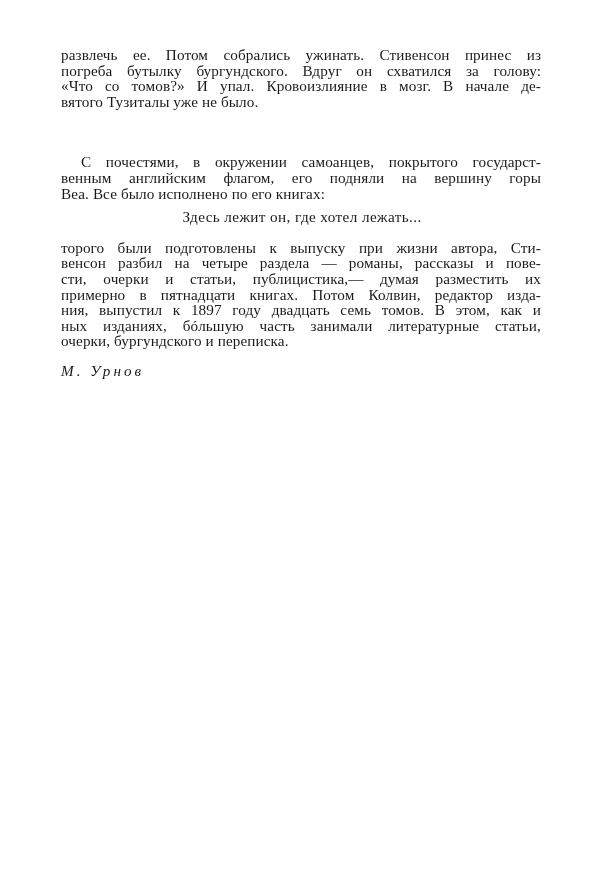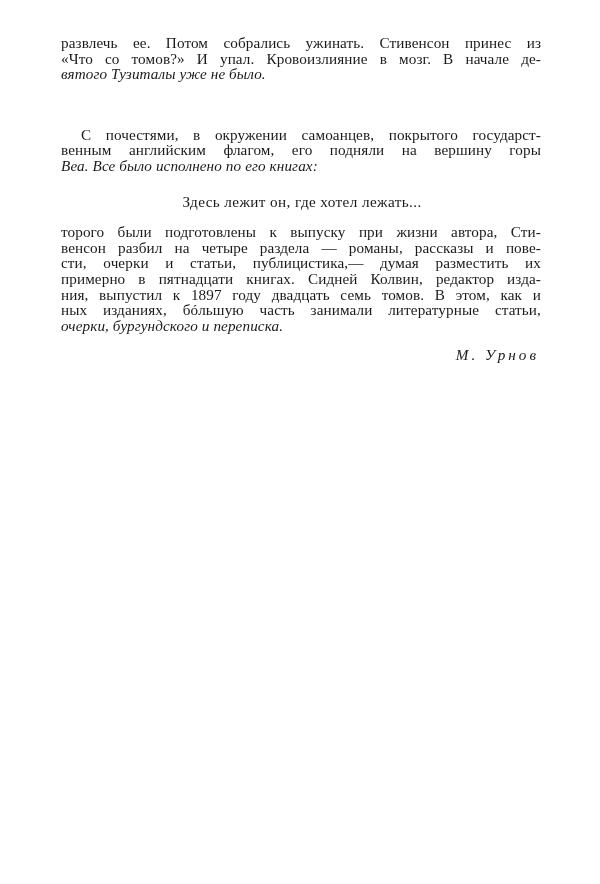--- a/index.html
+++ b/index.html
@@ -11,88 +11,88 @@
       width: 600px;
       height: 884px;
       position: relative;
       overflow: hidden;
       font-family: "Liberation Serif", "DejaVu Serif", serif;
       color: #1a1a1a;
     }
     .page {
       position: absolute;
       left: 61px;
-      top: 35px;
+      top: 47px;
       width: 480px;
     }
     .line {
       display: block;
       height: 15.6px;
       line-height: 15.6px;
       font-size: 15.2px;
       white-space: nowrap;
       text-align: justify;
       text-align-last: justify;
       letter-spacing: 0.1px;
     }
     .line.last {
       text-align-last: left;
-      font-style: italic;
     }
     .line.indent {
       padding-left: 20px;
       margin-top: 45px;
     }
     .poem {
       display: block;
       text-align: center;
       font-size: 15.2px;
       line-height: 15.6px;
       height: 15.6px;
-      margin-top: 20px;
+      margin-top: 8px;
       margin-bottom: 15px;
       white-space: nowrap;
       letter-spacing: 0.4px;
       padding-left: 2px;
     }
     .signature {
       display: block;
-      text-align: right;
+      text-align: left;
       font-style: italic;
       font-size: 15.2px;
       line-height: 15.6px;
       margin-top: 14px;
       letter-spacing: 3px;
       padding-right: 2px;
     }
   </style>
 </head>
 <body>
 
 <div class="page">
 
   <div>
     <span class="line">развлечь ее. Потом собрались ужинать. Стивенсон принес из</span>
+    <span class="line">погреба бутылку бургундского. Вдруг он схватился за голову:</span>
     <span class="line">«Что со томов?» И упал. Кровоизлияние в мозг. В начале де-</span>
     <span class="line last">вятого Тузиталы уже не было.</span>
   </div>
 
   <div>
     <span class="line indent">С почестями, в окружении самоанцев, покрытого государст-</span>
     <span class="line">венным английским флагом, его подняли на вершину горы</span>
     <span class="line last">Веа. Все было исполнено по его книгах:</span>
   </div>
 
   <span class="poem">Здесь лежит он, где хотел лежать...</span>
 
   <div>
     <span class="line">торого были подготовлены к выпуску при жизни автора, Сти-</span>
     <span class="line">венсон разбил на четыре раздела — романы, рассказы и пове-</span>
     <span class="line">сти, очерки и статьи, публицистика,— думая разместить их</span>
-    <span class="line">примерно в пятнадцати книгах. Сидней Колвин, редактор изда-</span>
+    <span class="line">примерно в пятнадцати книгах. Потом Колвин, редактор изда-</span>
     <span class="line">ния, выпустил к 1897 году двадцать семь томов. В этом, как и</span>
     <span class="line">ных изданиях, бóльшую часть занимали литературные статьи,</span>
     <span class="line last">очерки, бургундского и переписка.</span>
   </div>
 
 
   <span class="signature">М. Урнов</span>
 
 </div>
 

